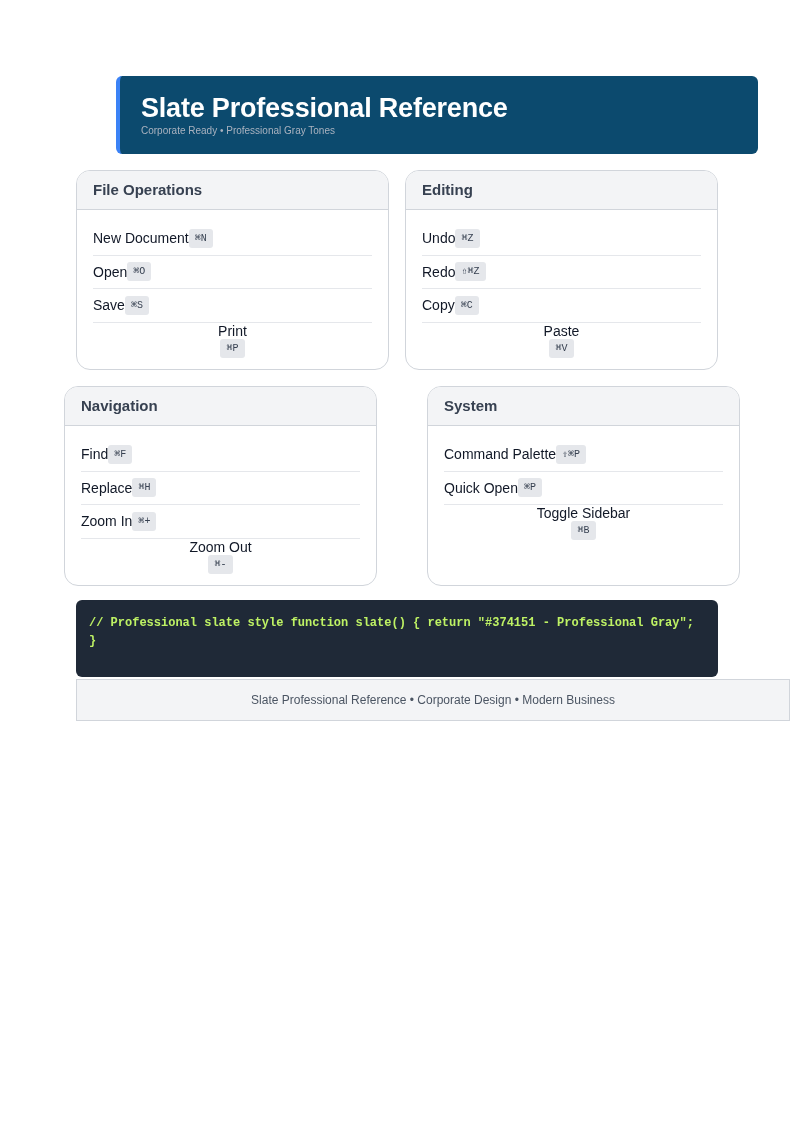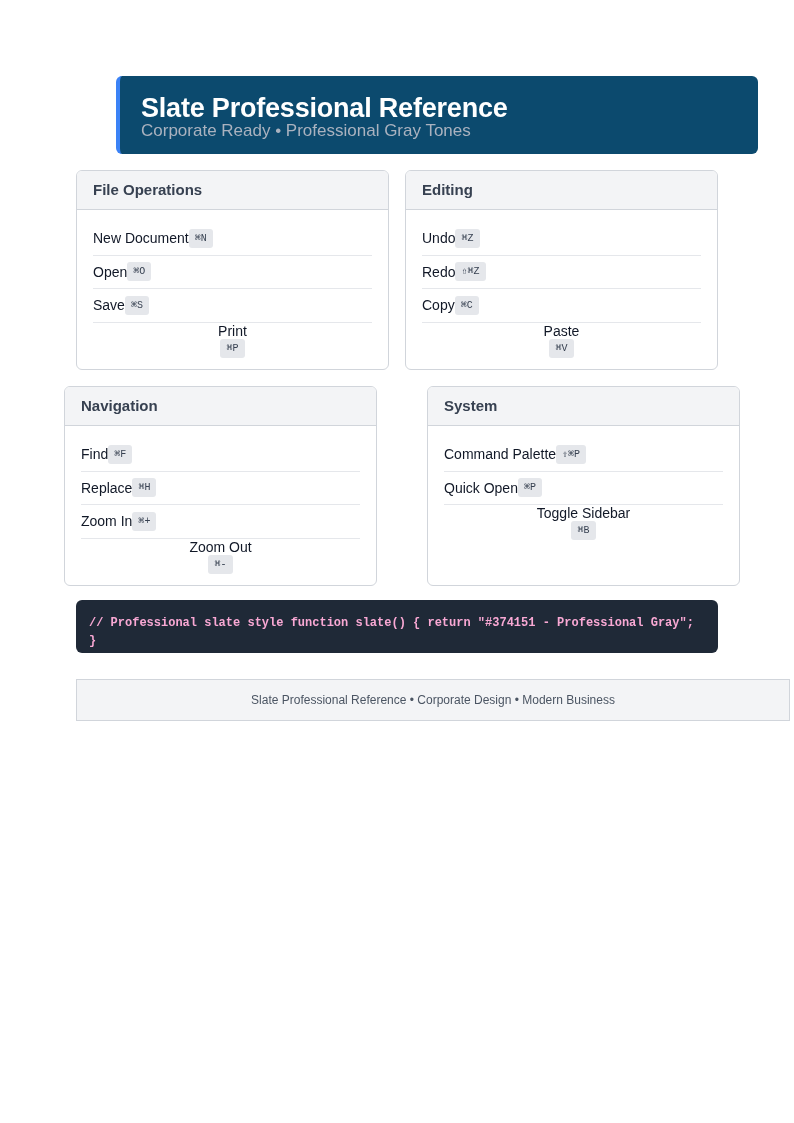--- a/index.html
+++ b/index.html
@@ -6,46 +6,46 @@
   html, body { width: 794px; height: 1123px; background: #ffffff; }
   body { font-family: "Liberation Sans", sans-serif; color: #111827; position: relative; }
 
   .header {
     position: absolute; left: 76px; top: 76px; width: 642px; height: 78px;
     background: #0c4a6e; border-radius: 6px; border-left: 4px solid #3b82f6;
     padding: 16px 0 0 21px;
     margin-left: 40px;
   }
   .header h1 { font-size: 27px; font-weight: 700; color: #ffffff; line-height: 32px; letter-spacing: -0.2px; }
-  .header .sub { font-size: 17px; color: #aab2bf; line-height: 16px; margin-top: -1px; }
+  .header .sub { font-size: 10px; color: #aab2bf; line-height: 16px; margin-top: -1px; }
 
   .card {
     position: absolute; width: 313px; height: 200px;
-    border: 1px solid #d1d5db; border-radius: 6px; background: #ffffff; overflow: hidden;
+    border: 1px solid #d1d5db; border-radius: 14px; background: #ffffff; overflow: hidden;
   }
   .card-head {
     height: 39px; background: #f3f4f6; border-bottom: 1px solid #d1d5db;
     padding: 10px 16px 0 16px; font-size: 15px; font-weight: 700; color: #374151;
   }
   .rows { padding: 12px 16px 0 16px; }
   .row {
     height: 33.6px; display: flex; align-items: center; justify-content: flex-start;
     border-bottom: 1px solid #e5e7eb; font-size: 14px; color: #111827;
   }
   .row:last-child { border-bottom: none; flex-direction: column; }
   .kbd {
     font-family: "Liberation Mono", monospace; font-size: 10px; color: #374151;
     background: #e5e7eb; border-radius: 3px; padding: 3px 6px; line-height: 13px;
   }
 
   .code {
-    position: absolute; left: 76px; top: 600px; width: 642px; height: 53px;
+    position: absolute; left: 76px; top: 600px; width: 642px; height: 77px;
     background: #1f2937; border-radius: 6px; padding: 14px 13px;
     font-family: "Liberation Mono", monospace; font-size: 12px; font-weight: 700;
-    color: #f9a8d4; line-height: 18px; white-space: pre-wrap;
+    color: #bef264; line-height: 18px; white-space: pre-wrap;
   }
 
   .footer {
     position: absolute; left: 76px; top: 679px; width: 714px; height: 42px;
     background: #f3f4f6; border: 1px solid #d1d5db;
     display: flex; align-items: center; justify-content: center;
     font-size: 12px; color: #4b5563;
   }
 </style>
 </head>

